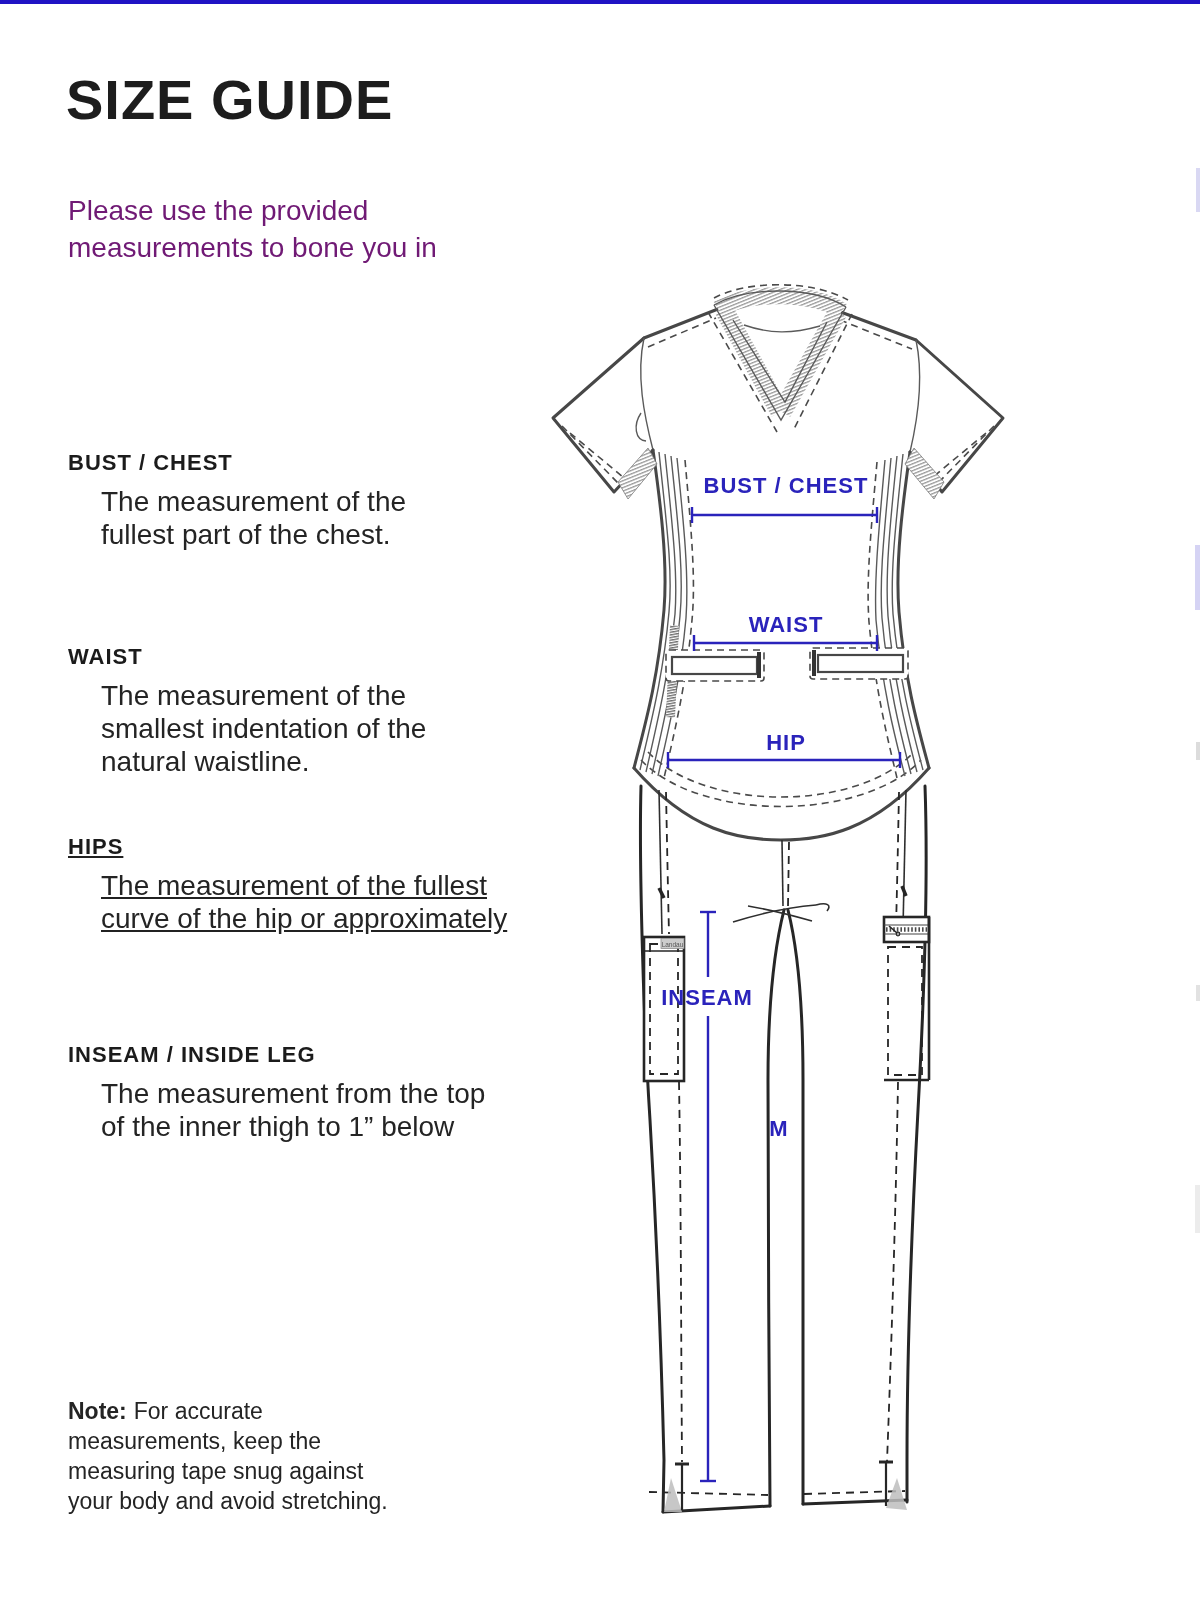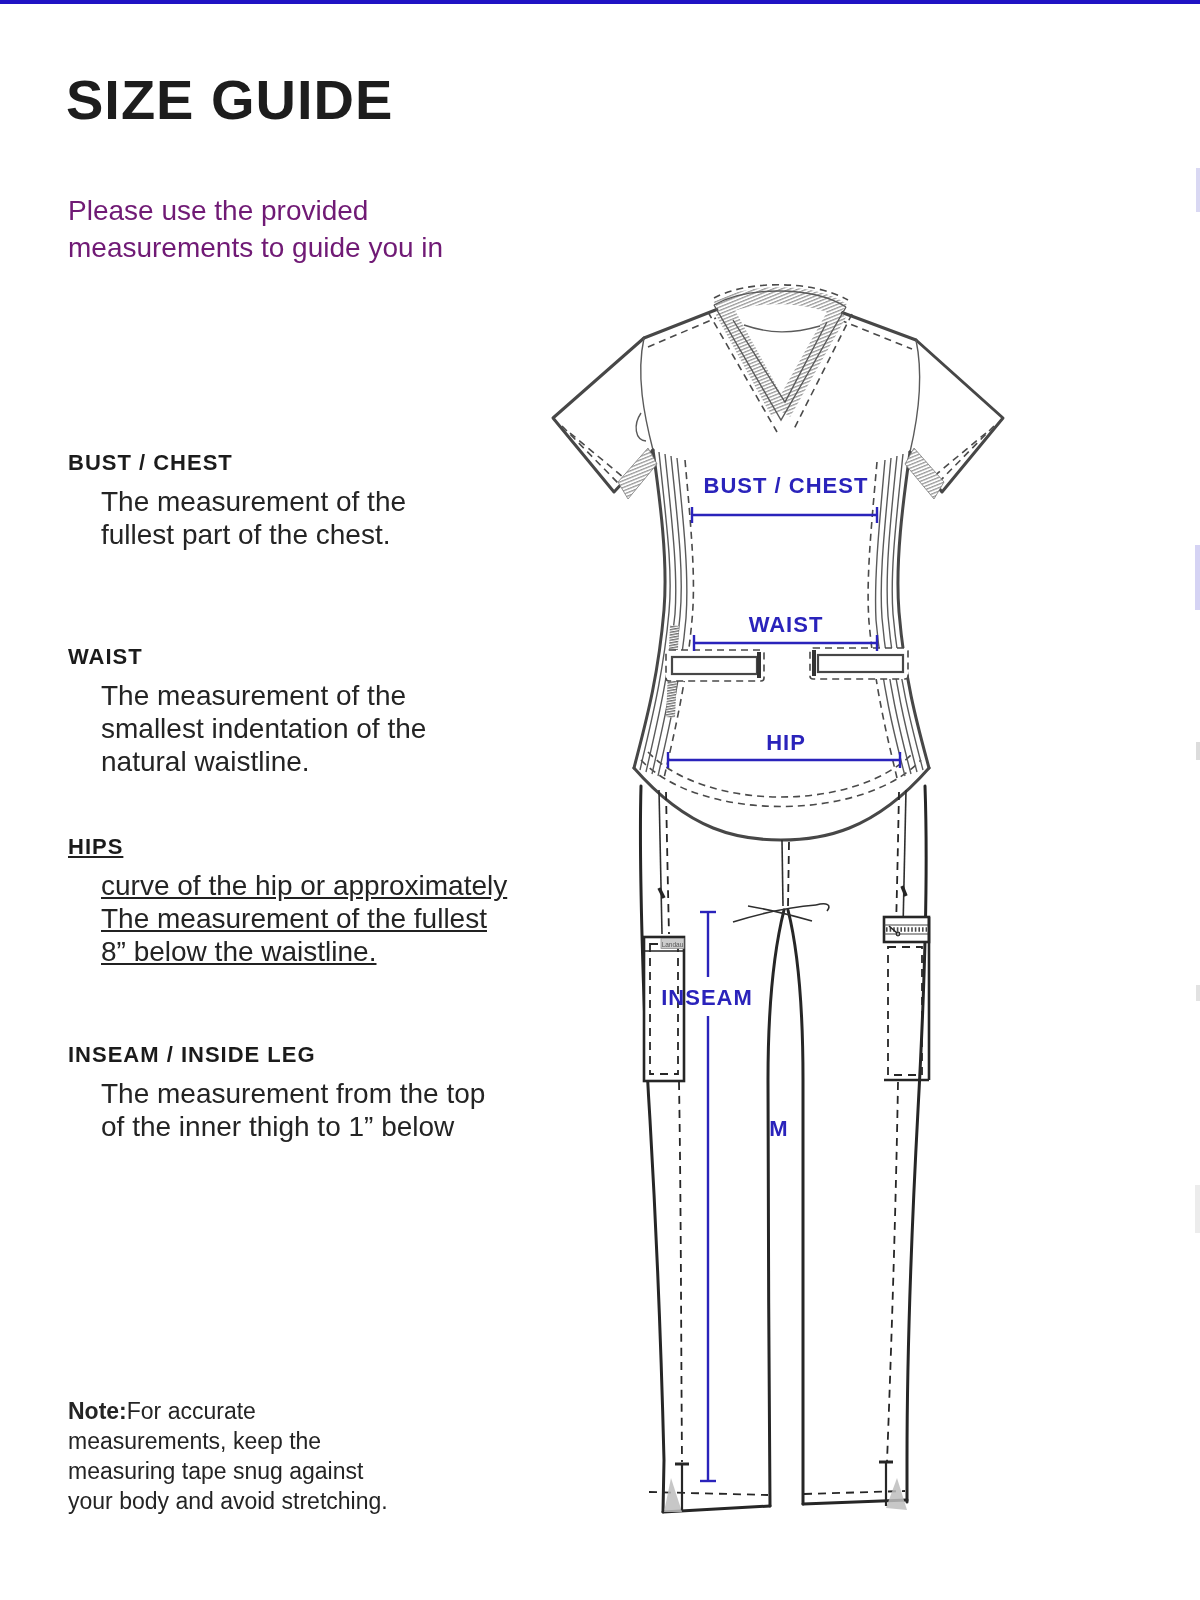--- a/index.html
+++ b/index.html
@@ -12,21 +12,21 @@
     position:absolute;left:66px;top:60px;font-size:56px;line-height:80px;
     font-weight:bold;letter-spacing:1px;color:#1d1d1d;
   }
   .intro{position:absolute;left:68px;top:192px;font-size:28px;line-height:37px;color:#701a75;}
   .section{position:absolute;left:68px;width:460px;}
   .sec-bust{top:450px;} .sec-waist{top:644px;} .sec-hips{top:834px;text-decoration:underline;} .sec-inseam{top:1042px;}
   .sec-heading{font-size:22px;font-weight:bold;letter-spacing:1px;color:#1b1b1b;margin-bottom:9px;}
   .sec-body{font-size:28px;line-height:33px;color:#242424;margin-left:33px;}
   .note{position:absolute;left:68px;top:1396px;font-size:23px;line-height:30px;color:#242424;}
   .note strong{font-weight:bold;}
-  .note-rest{}
+  .note-rest{margin-left:7px;}
   .diagram{position:absolute;left:540px;top:278px;width:480px;height:1250px;}
   .edge-sliver{position:absolute;pointer-events:none;}
   
   .lw3{stroke:#474747;stroke-width:3;fill:none;stroke-linecap:round;stroke-linejoin:round;}
   .lw3p{stroke:#262626;stroke-width:3;fill:none;stroke-linecap:round;stroke-linejoin:round;}
   .thin{stroke:#5a5a5a;stroke-width:1.4;fill:none;}
   .thinp{stroke:#2e2e2e;stroke-width:1.6;fill:none;}
   .dash{stroke:#4a4a4a;stroke-width:1.6;fill:none;stroke-dasharray:7 5;}
   .dashp{stroke:#262626;stroke-width:1.8;fill:none;stroke-dasharray:8 6;}
   .ann-line{stroke:#2a23bb;stroke-width:2.4;fill:none;}
@@ -36,21 +36,21 @@
 </head>
 <body>
 
 <div class="page">
   <div class="top-border"></div>
 
   <div class="title">SIZE GUIDE</div>
 
   <div class="intro">
     <div>Please use the provided</div>
-    <div>measurements to guide you in</div>
+    <div>measurements to bone you in</div>
   </div>
 
   <div class="section sec-bust">
     <div class="sec-heading">BUST / CHEST</div>
     <div class="sec-body">
       <div>The measurement of the</div>
       <div>fullest part of the chest.</div>
     </div>
   </div>
 
@@ -59,23 +59,22 @@
     <div class="sec-body">
       <div>The measurement of the</div>
       <div>smallest indentation of the</div>
       <div>natural waistline.</div>
     </div>
   </div>
 
   <div class="section sec-hips">
     <div class="sec-heading">HIPS</div>
     <div class="sec-body">
+      <div>The measurement of the fullest</div>
       <div>curve of the hip or approximately</div>
-      <div>The measurement of the fullest</div>
-      <div>8” below the waistline.</div>
     </div>
   </div>
 
   <div class="section sec-inseam">
     <div class="sec-heading">INSEAM / INSIDE LEG</div>
     <div class="sec-body">
       <div>The measurement from the top</div>
       <div>of the inner thigh to 1” below</div>
     </div>
   </div>

